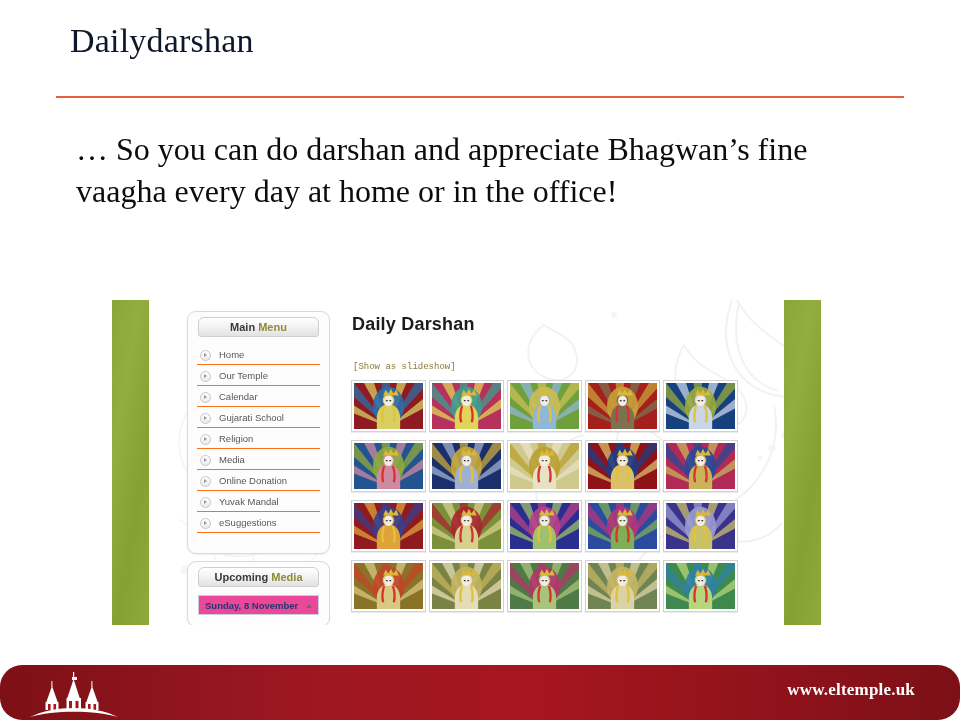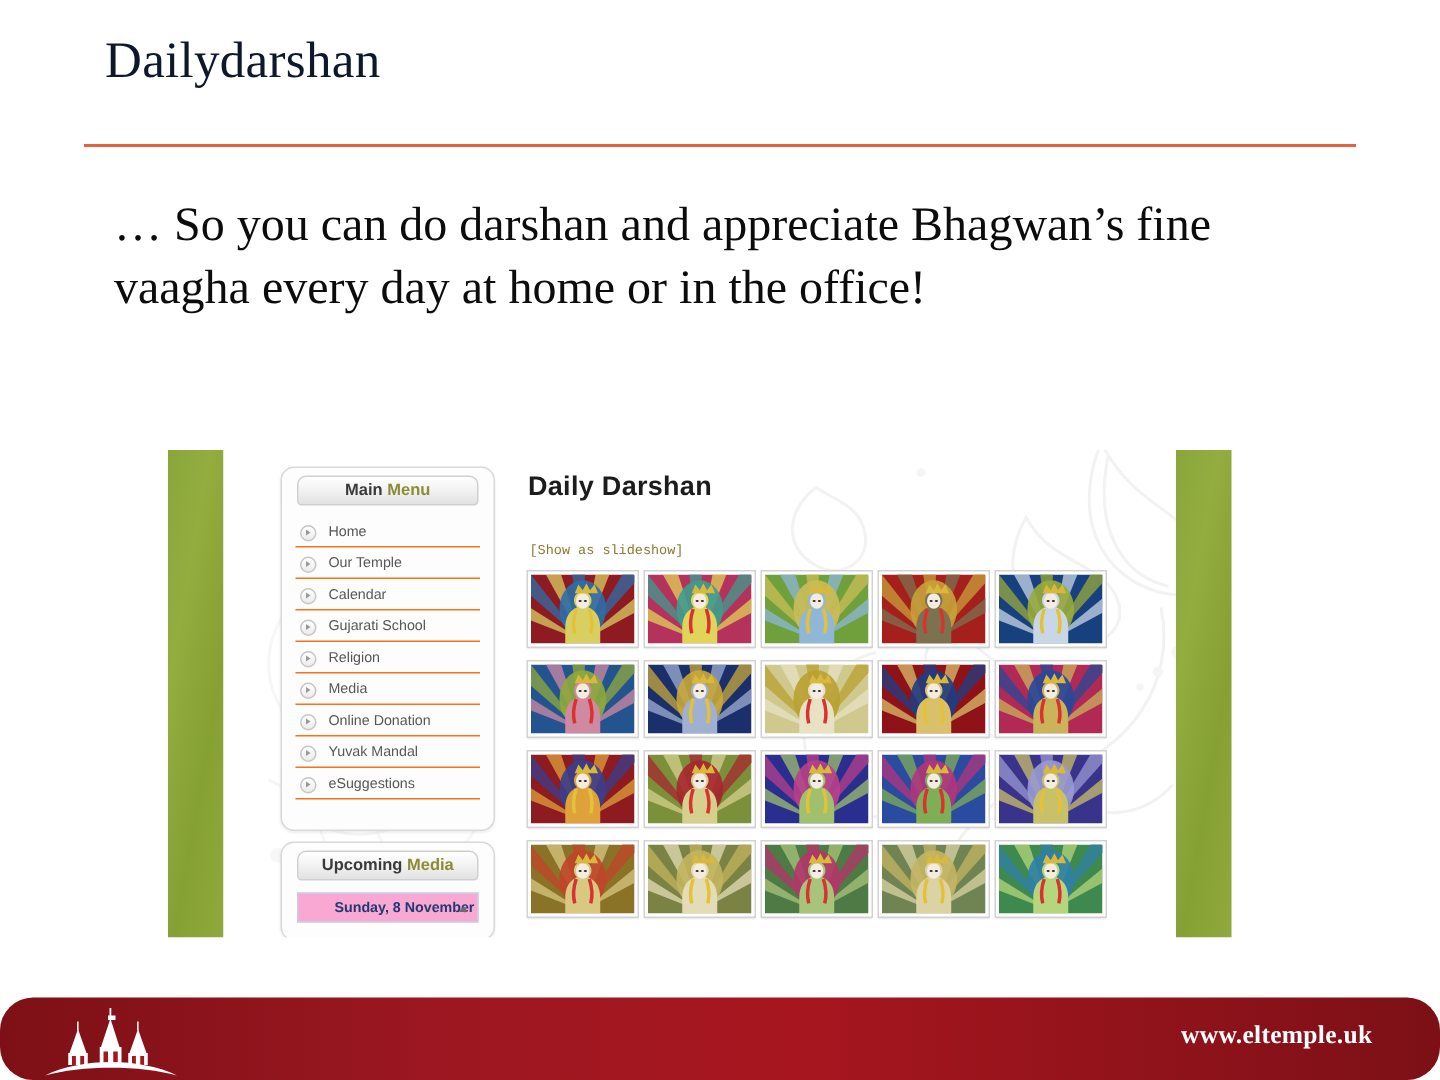--- a/index.html
+++ b/index.html
@@ -180,28 +180,28 @@
   }
 
   
   .event-row {
     position: absolute;
     left: 10px;
     top: 33px;
     width: 121px;
     height: 20px;
     border: 1px solid #c8cee0;
-    background: #f9a8d4;
+    background: #ec4899;
     box-sizing: border-box;
     font-family: "Liberation Sans", sans-serif;
     font-size: 9.5px;
     font-weight: bold;
     color: #1f3a73;
     line-height: 19px;
-    padding-left: 24px;
+    padding-left: 6px;
     white-space: nowrap;
     overflow: hidden;
   }
   .event-arrow {
     position: absolute;
     right: 6px;
     top: 8px;
     width: 0;
     height: 0;
     border-left: 3.5px solid transparent;

